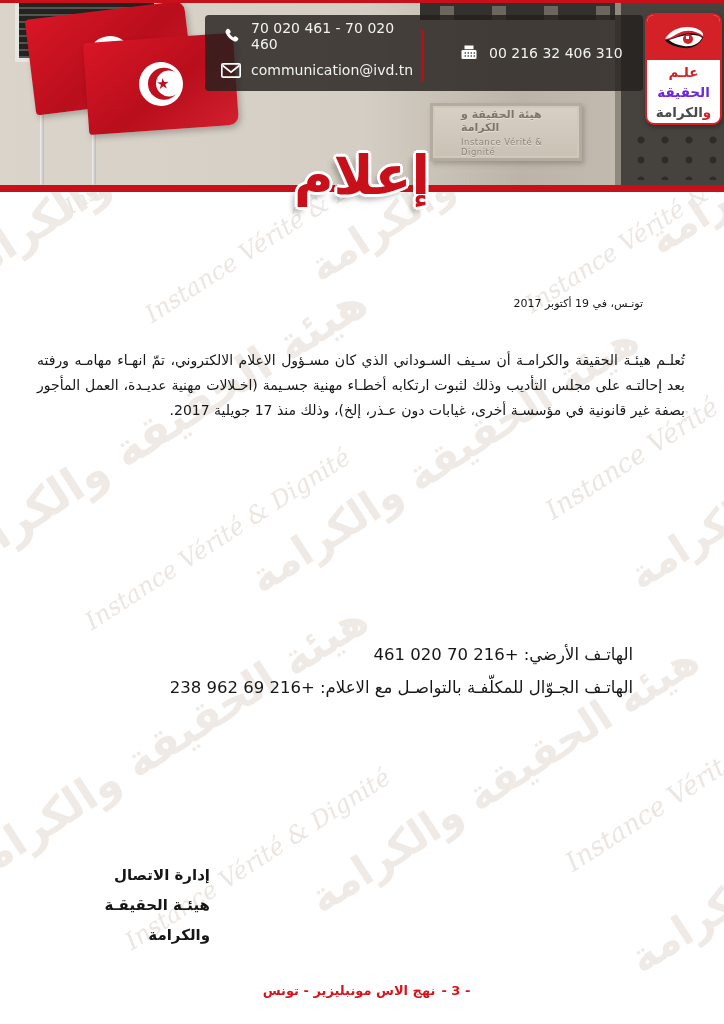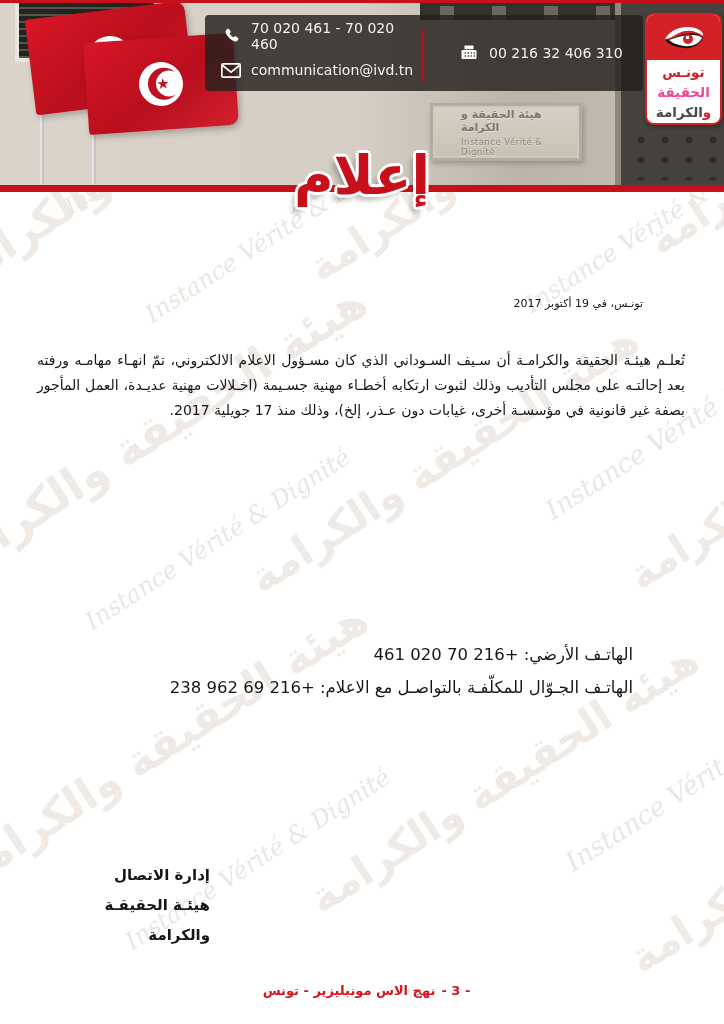--- a/index.html
+++ b/index.html
@@ -57,21 +57,21 @@
   .tb-row{display:flex;align-items:center;gap:10px;height:30px;color:#f2f2f0;font-size:14px;}
   .tb-divider{position:absolute;left:216px;top:15px;height:52px;width:3px;background:#c00b12;}
   .tb-icon{width:20px;height:20px;flex:0 0 20px;display:flex;align-items:center;justify-content:center;}
   
   .logo{position:absolute;left:645px;top:13px;width:77px;height:112px;box-sizing:border-box;
         background:#fff;border:2px solid #d42027;border-radius:9px;overflow:hidden;
         box-shadow:1px 2px 5px rgba(0,0,0,.35);}
   .logo-top{height:45px;background:#d42027;display:flex;align-items:center;justify-content:center;}
   .logo-text{text-align:center;font-weight:bold;font-size:13.5px;line-height:20px;padding-top:2px;}
   .logo-l1{color:#d42027;}
-  .logo-l2{color:#ec4899;}
+  .logo-l2{color:#6d28d9;}
   .logo-l3{color:#4a4a4a;direction:rtl;}
   .logo-l3 .waw{color:#d42027;}
   
   .redline{position:absolute;left:0;top:185px;width:100%;height:7px;background:#c8101a;z-index:4;}
   .doc-title{position:absolute;left:0;right:0;top:146px;text-align:center;z-index:5;
         font-size:54px;font-weight:bold;color:#c8101a;line-height:60px;
         text-shadow:2px 2px 0 #fff,-2px 2px 0 #fff,2px -2px 0 #fff,-2px -2px 0 #fff,
                     0 3px 0 #fff,0 -3px 0 #fff,3px 0 0 #fff,-3px 0 0 #fff,
                     -5px 6px 5px rgba(70,70,70,.35);}
   
@@ -191,21 +191,21 @@
       <div class="logo-top">
         <svg width="46" height="30" viewBox="0 0 46 30">
           <path d="M4 16 C10 6 22 2 34 5 C40 7 43 10 42 13 C36 8 26 6 18 10 C12 13 8 16 4 16 Z" fill="#fff"></path>
           <path d="M4 17 C9 17 14 14 20 12 C28 9 36 10 42 14 C40 21 32 26 23 25 C14 24 7 21 4 17 Z" fill="#111"></path>
           <path d="M8 17 C14 15 22 12 30 12 C36 12 40 13 41 15 C38 21 31 24 23 23 C16 22 11 20 8 17 Z" fill="#fff"></path>
           <circle cx="27" cy="16" r="5" fill="#d42027"></circle>
           <rect x="25" y="13" width="3" height="3" fill="#fff"></rect>
         </svg>
       </div>
       <div class="logo-text">
-        <div class="logo-l1">تونـس</div>
+        <div class="logo-l1">علـم</div>
         <div class="logo-l2">الحقيقة</div>
         <div class="logo-l3"><span class="waw">و</span><span>الكرامة</span></div>
       </div>
     </div>
 
     <div class="redline"></div>
     <div class="doc-title">إعلام</div>
   </header>
 
   <div class="doc">

